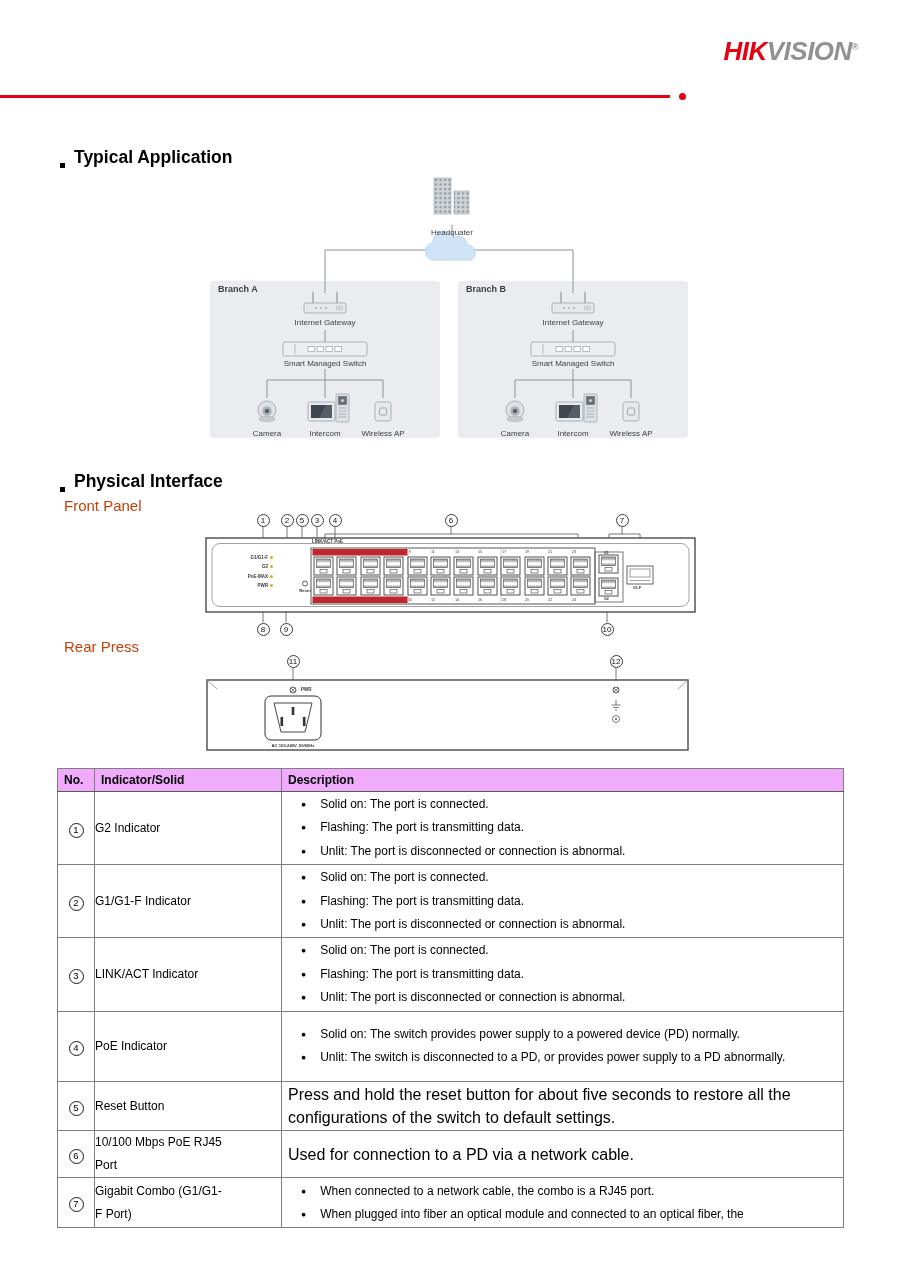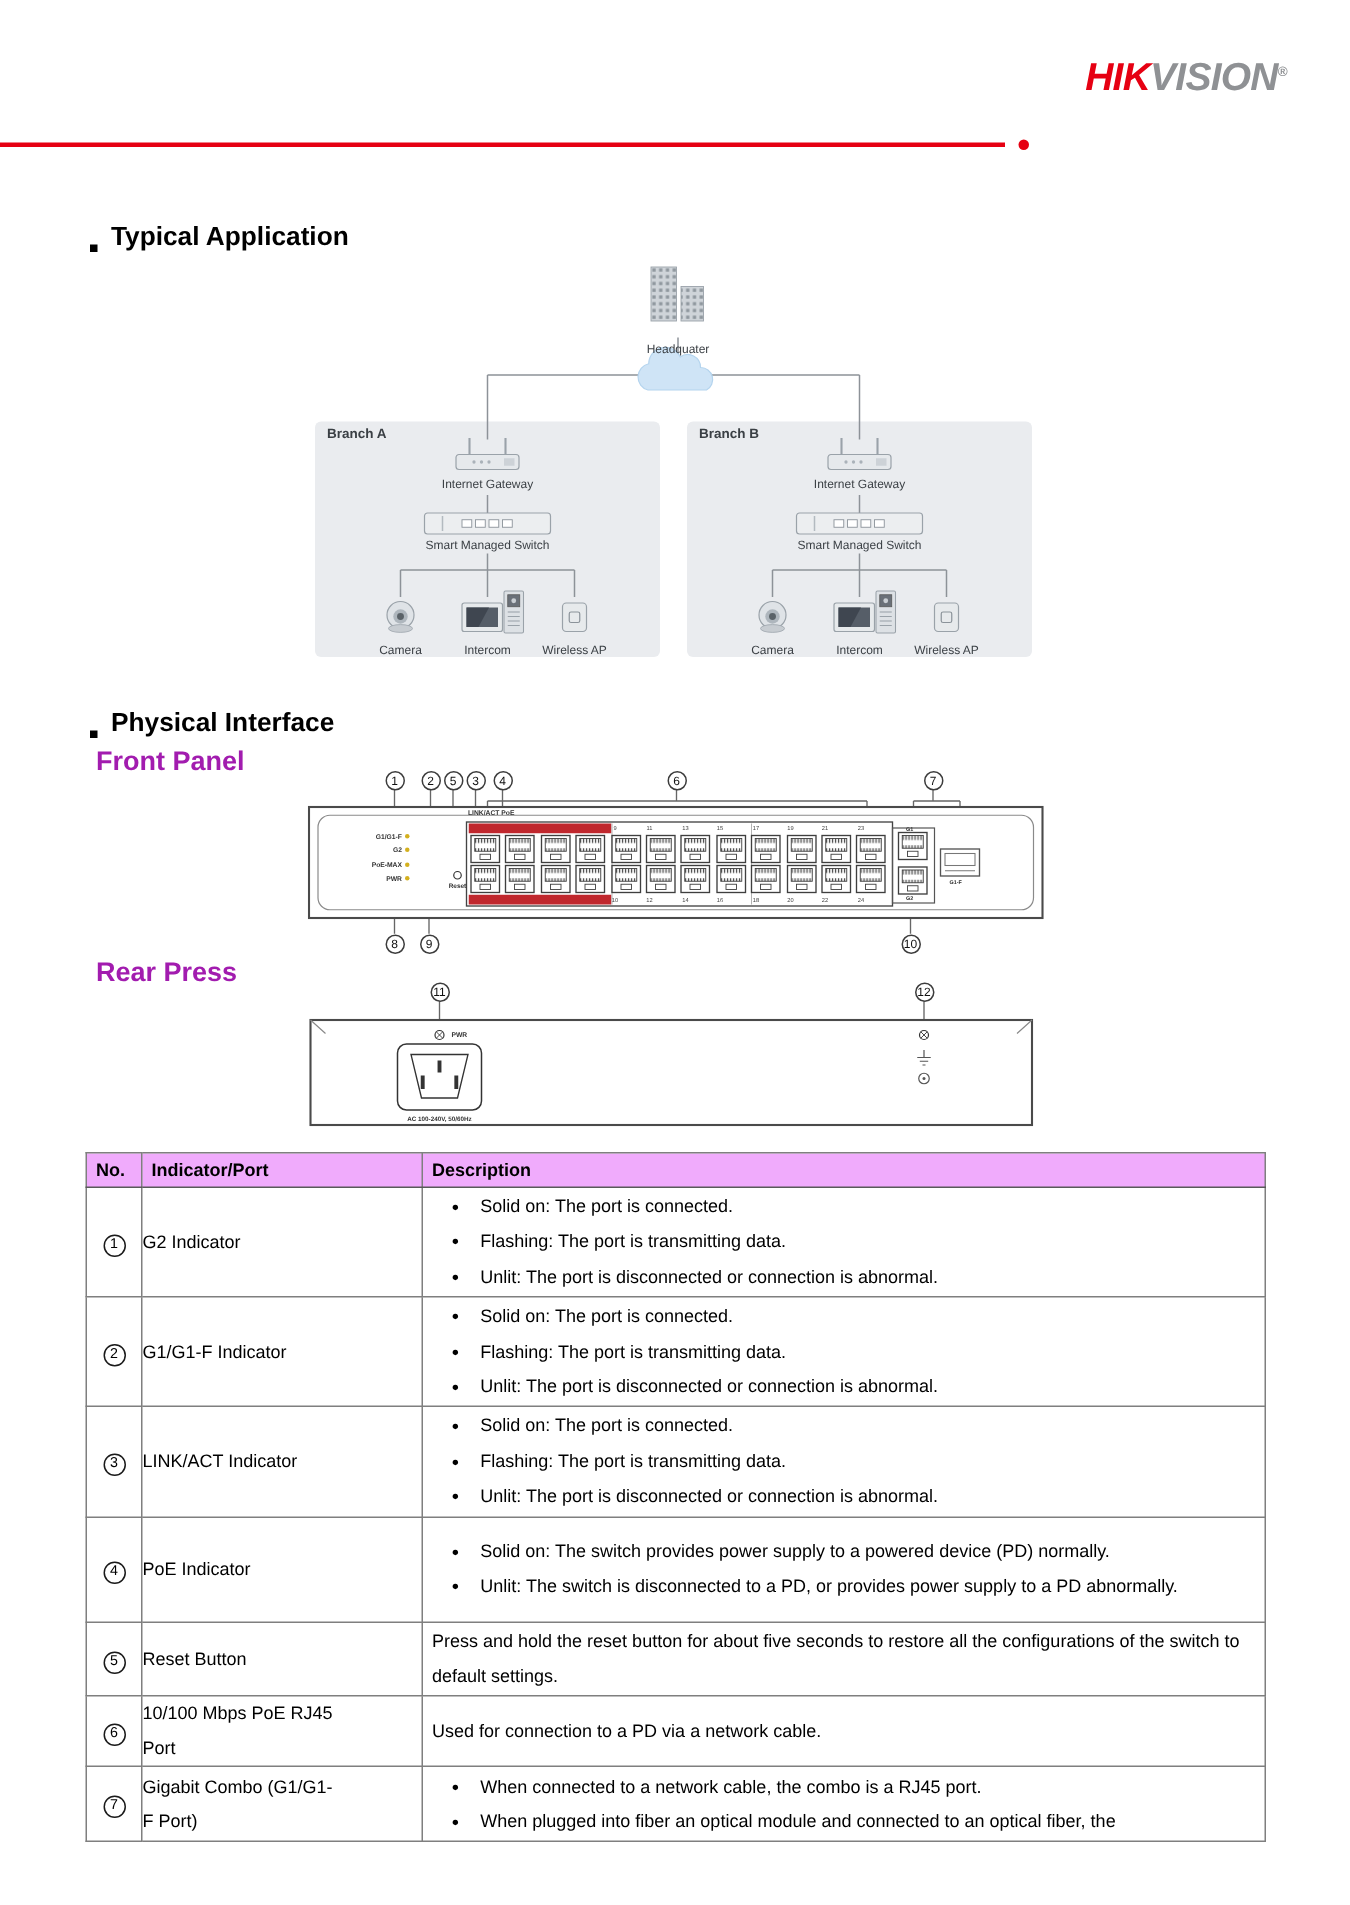--- a/index.html
+++ b/index.html
@@ -14,21 +14,21 @@
   .logo .vision{color:#8f9194;}
   .logo .reg{color:#8f9194;font-size:9px;font-style:normal;vertical-align:super;}
 
   .rule{position:absolute;left:0;top:95px;width:670px;height:2.5px;background:#e60012;}
   .rule-dot{position:absolute;left:679px;top:93px;width:7px;height:7px;border-radius:50%;background:#e60012;}
 
   
   .sec-head{position:absolute;display:flex;align-items:flex-end;gap:9px;font-weight:bold;
             font-size:17.5px;color:#000;}
   .sq{width:5px;height:5px;background:#000;flex:0 0 auto;}
-  .panel-label{position:absolute;font-size:18px;color:#a21caf;font-weight:bold;}
+  .panel-label{position:absolute;font-size:15px;color:#c2410c;}
 
   
   .dlabel{position:absolute;font-size:8px;color:#3a3f44;white-space:nowrap;transform:translateX(-50%);}
   .branch-name{position:absolute;font-size:9px;color:#3a3f44;font-weight:bold;}
 
   
   .callout{position:absolute;width:13px;height:13px;box-sizing:border-box;border:1px solid #3c3c3c;
            border-radius:50%;background:#fff;font-size:8px;line-height:11.5px;text-align:center;color:#111;}
 
   
@@ -46,21 +46,21 @@
            padding:3px 6px;border-bottom:1.5px solid #595959;height:16px;}
   .cnum{display:inline-block;width:15px;height:15px;box-sizing:border-box;border:1px solid #1a1a1a;
         border-radius:50%;font-size:9.5px;line-height:12.5px;text-align:center;}
   .nocell{text-align:center;}
   .namecell{font-size:12px;padding:2px 8px;}
   .namecell .nm{display:block;max-width:130px;line-height:23px;}
   .desccell .wrap{display:flex;flex-direction:column;justify-content:center;height:100%;padding:1px 6px;box-sizing:border-box;}
   .blt-line{display:flex;line-height:23.4px;font-size:12px;}
   .blt{flex:0 0 auto;font-size:8.5px;margin-left:13px;margin-right:14px;line-height:23.4px;}
   .btxt{max-width:500px;}
-  .plain{font-size:12px;line-height:23.4px;max-width:548px;}
+  .plain{font-size:16px;line-height:23.4px;max-width:548px;}
 </style>
 </head>
 <body>
 
 <div id="canvas">
 
   <div class="logo">
     <span class="hik">HIK</span><span class="vision">VISION</span><span class="reg">®</span>
   </div>
   <div class="rule"></div>
@@ -345,21 +345,21 @@
 
   <table class="spec">
     <colgroup>
         <col style="width:37px">
         <col style="width:187px">
         <col style="width:562px">
       </colgroup>
     <tbody>
         <tr>
       <th>No.</th>
-      <th>Indicator/Port</th>
+      <th>Indicator/Solid</th>
       <th>Description</th>
     </tr>
 
     <tr style="height:70px;">
       <td class="nocell"><span class="cnum">1</span></td>
       <td class="namecell">
             <span class="nm">G2 Indicator</span>
           </td>
       <td class="desccell">
             <div class="wrap">

